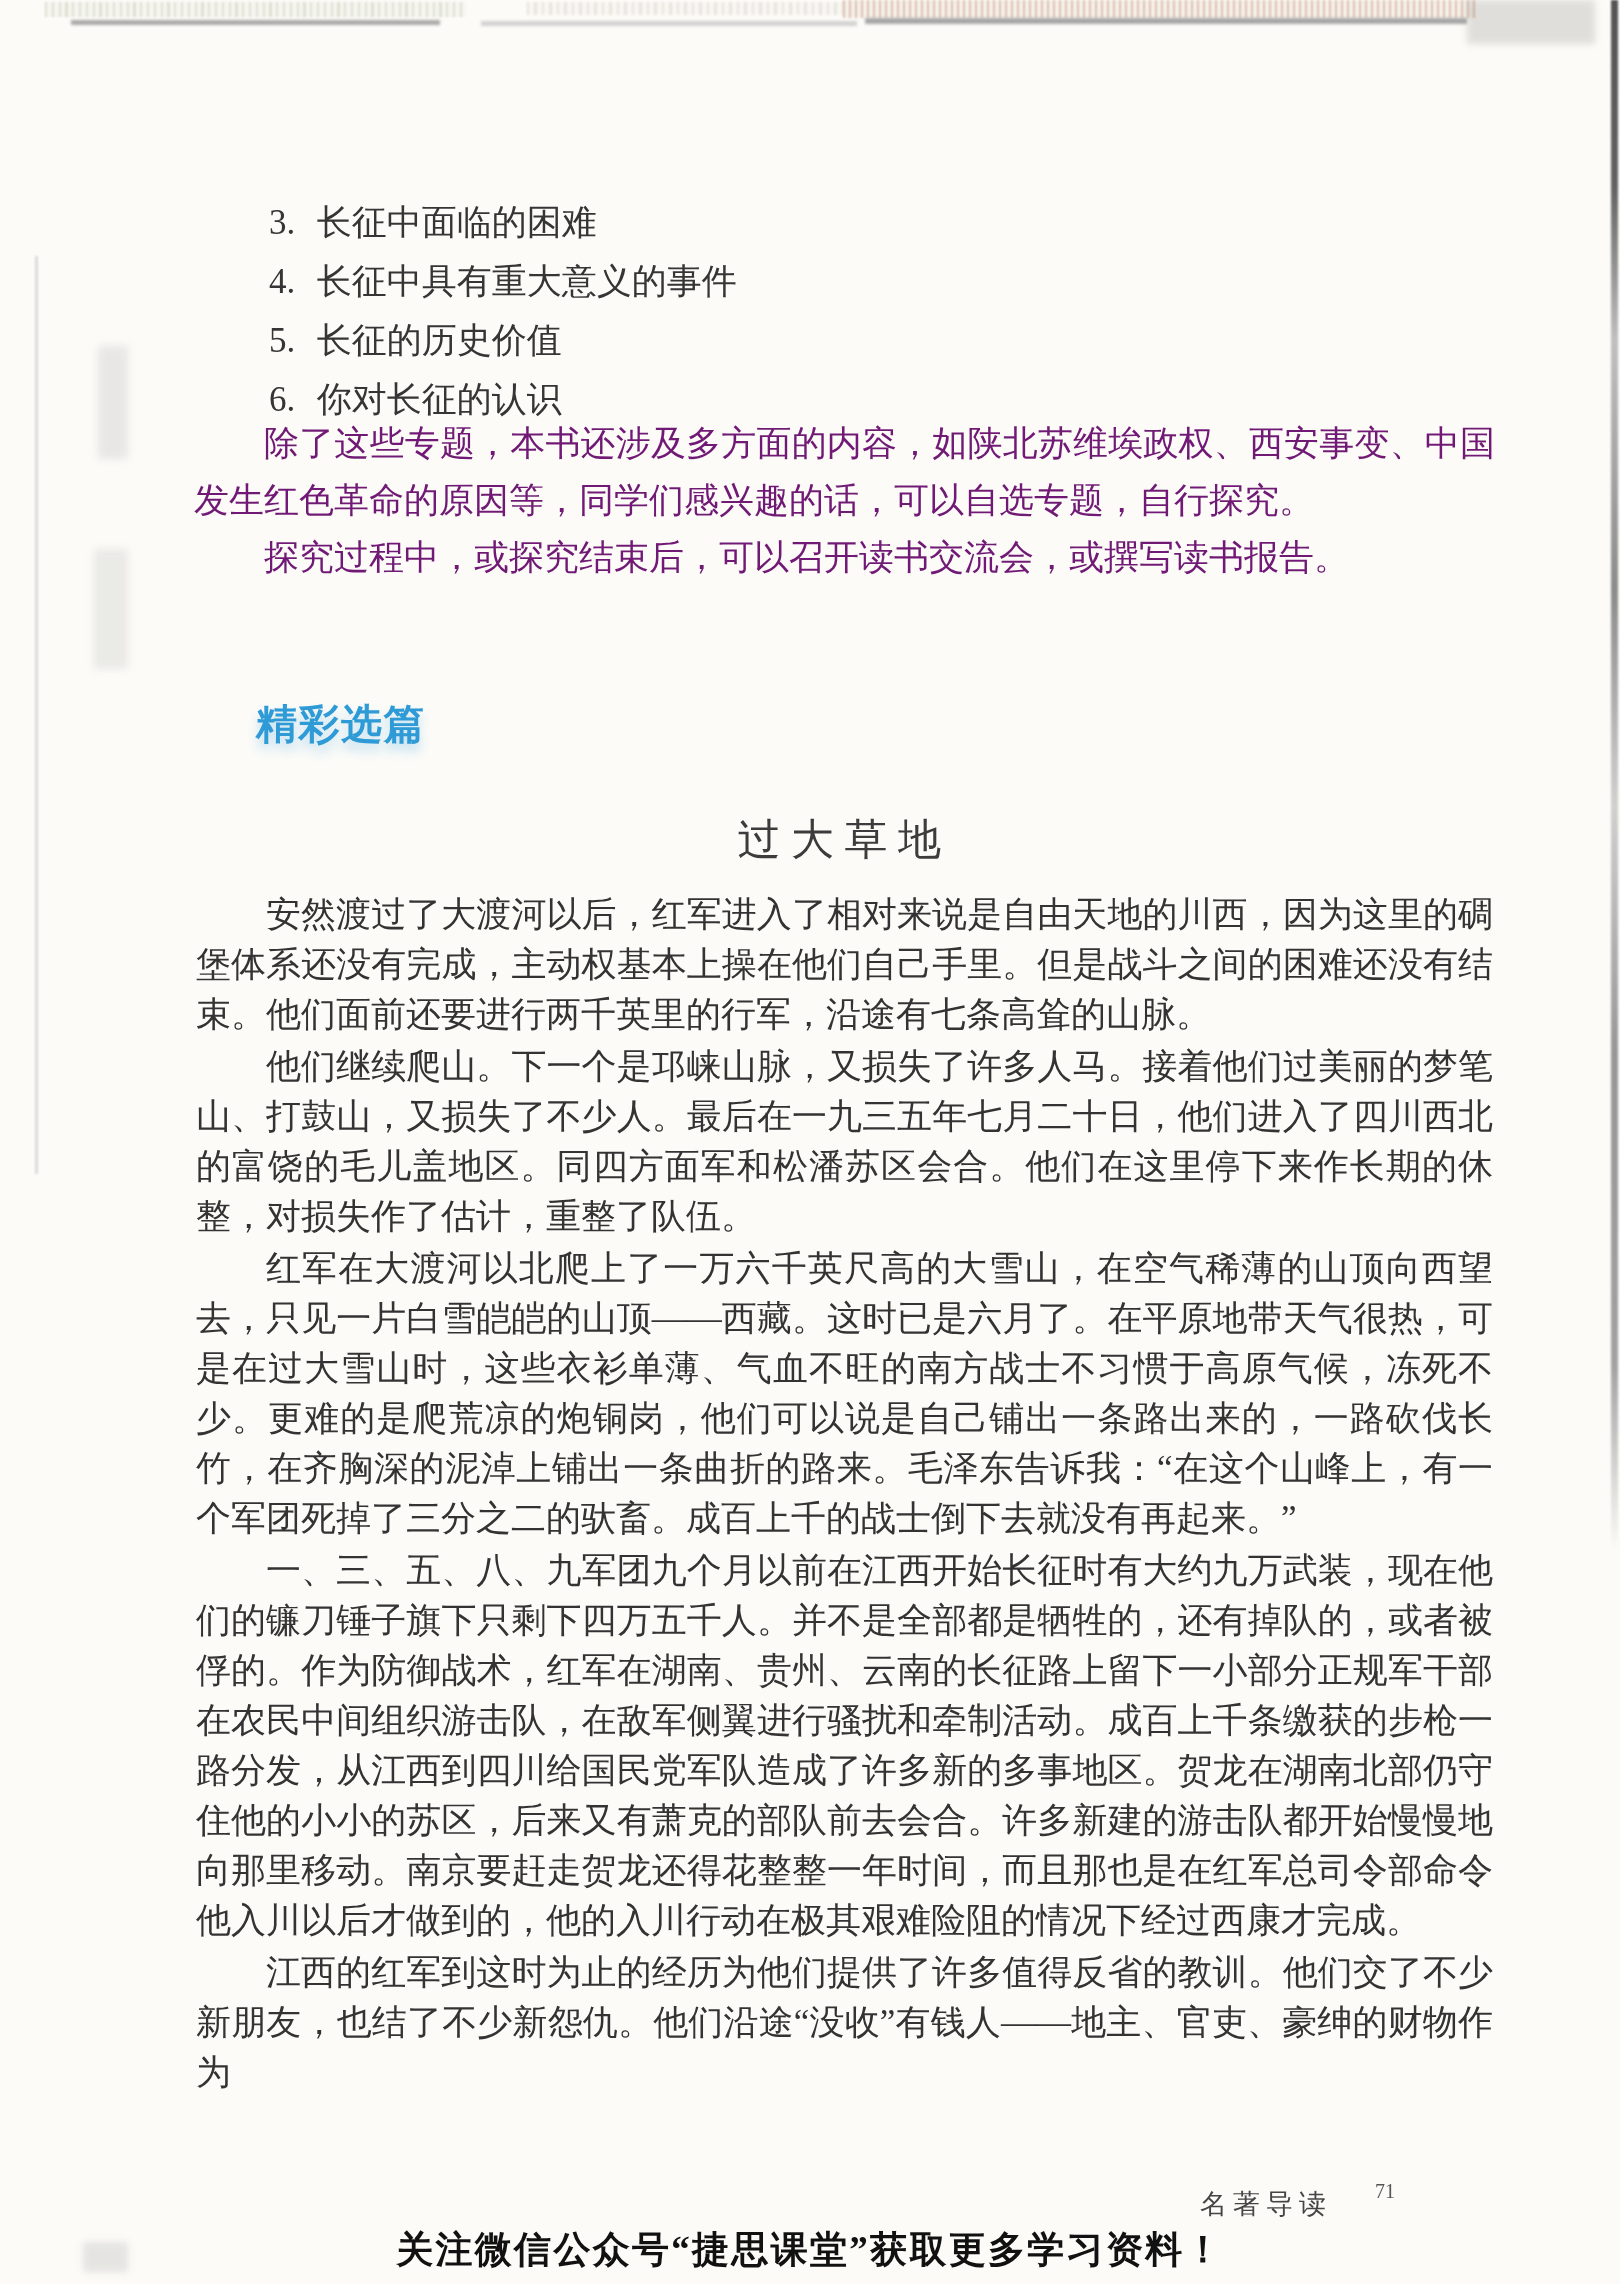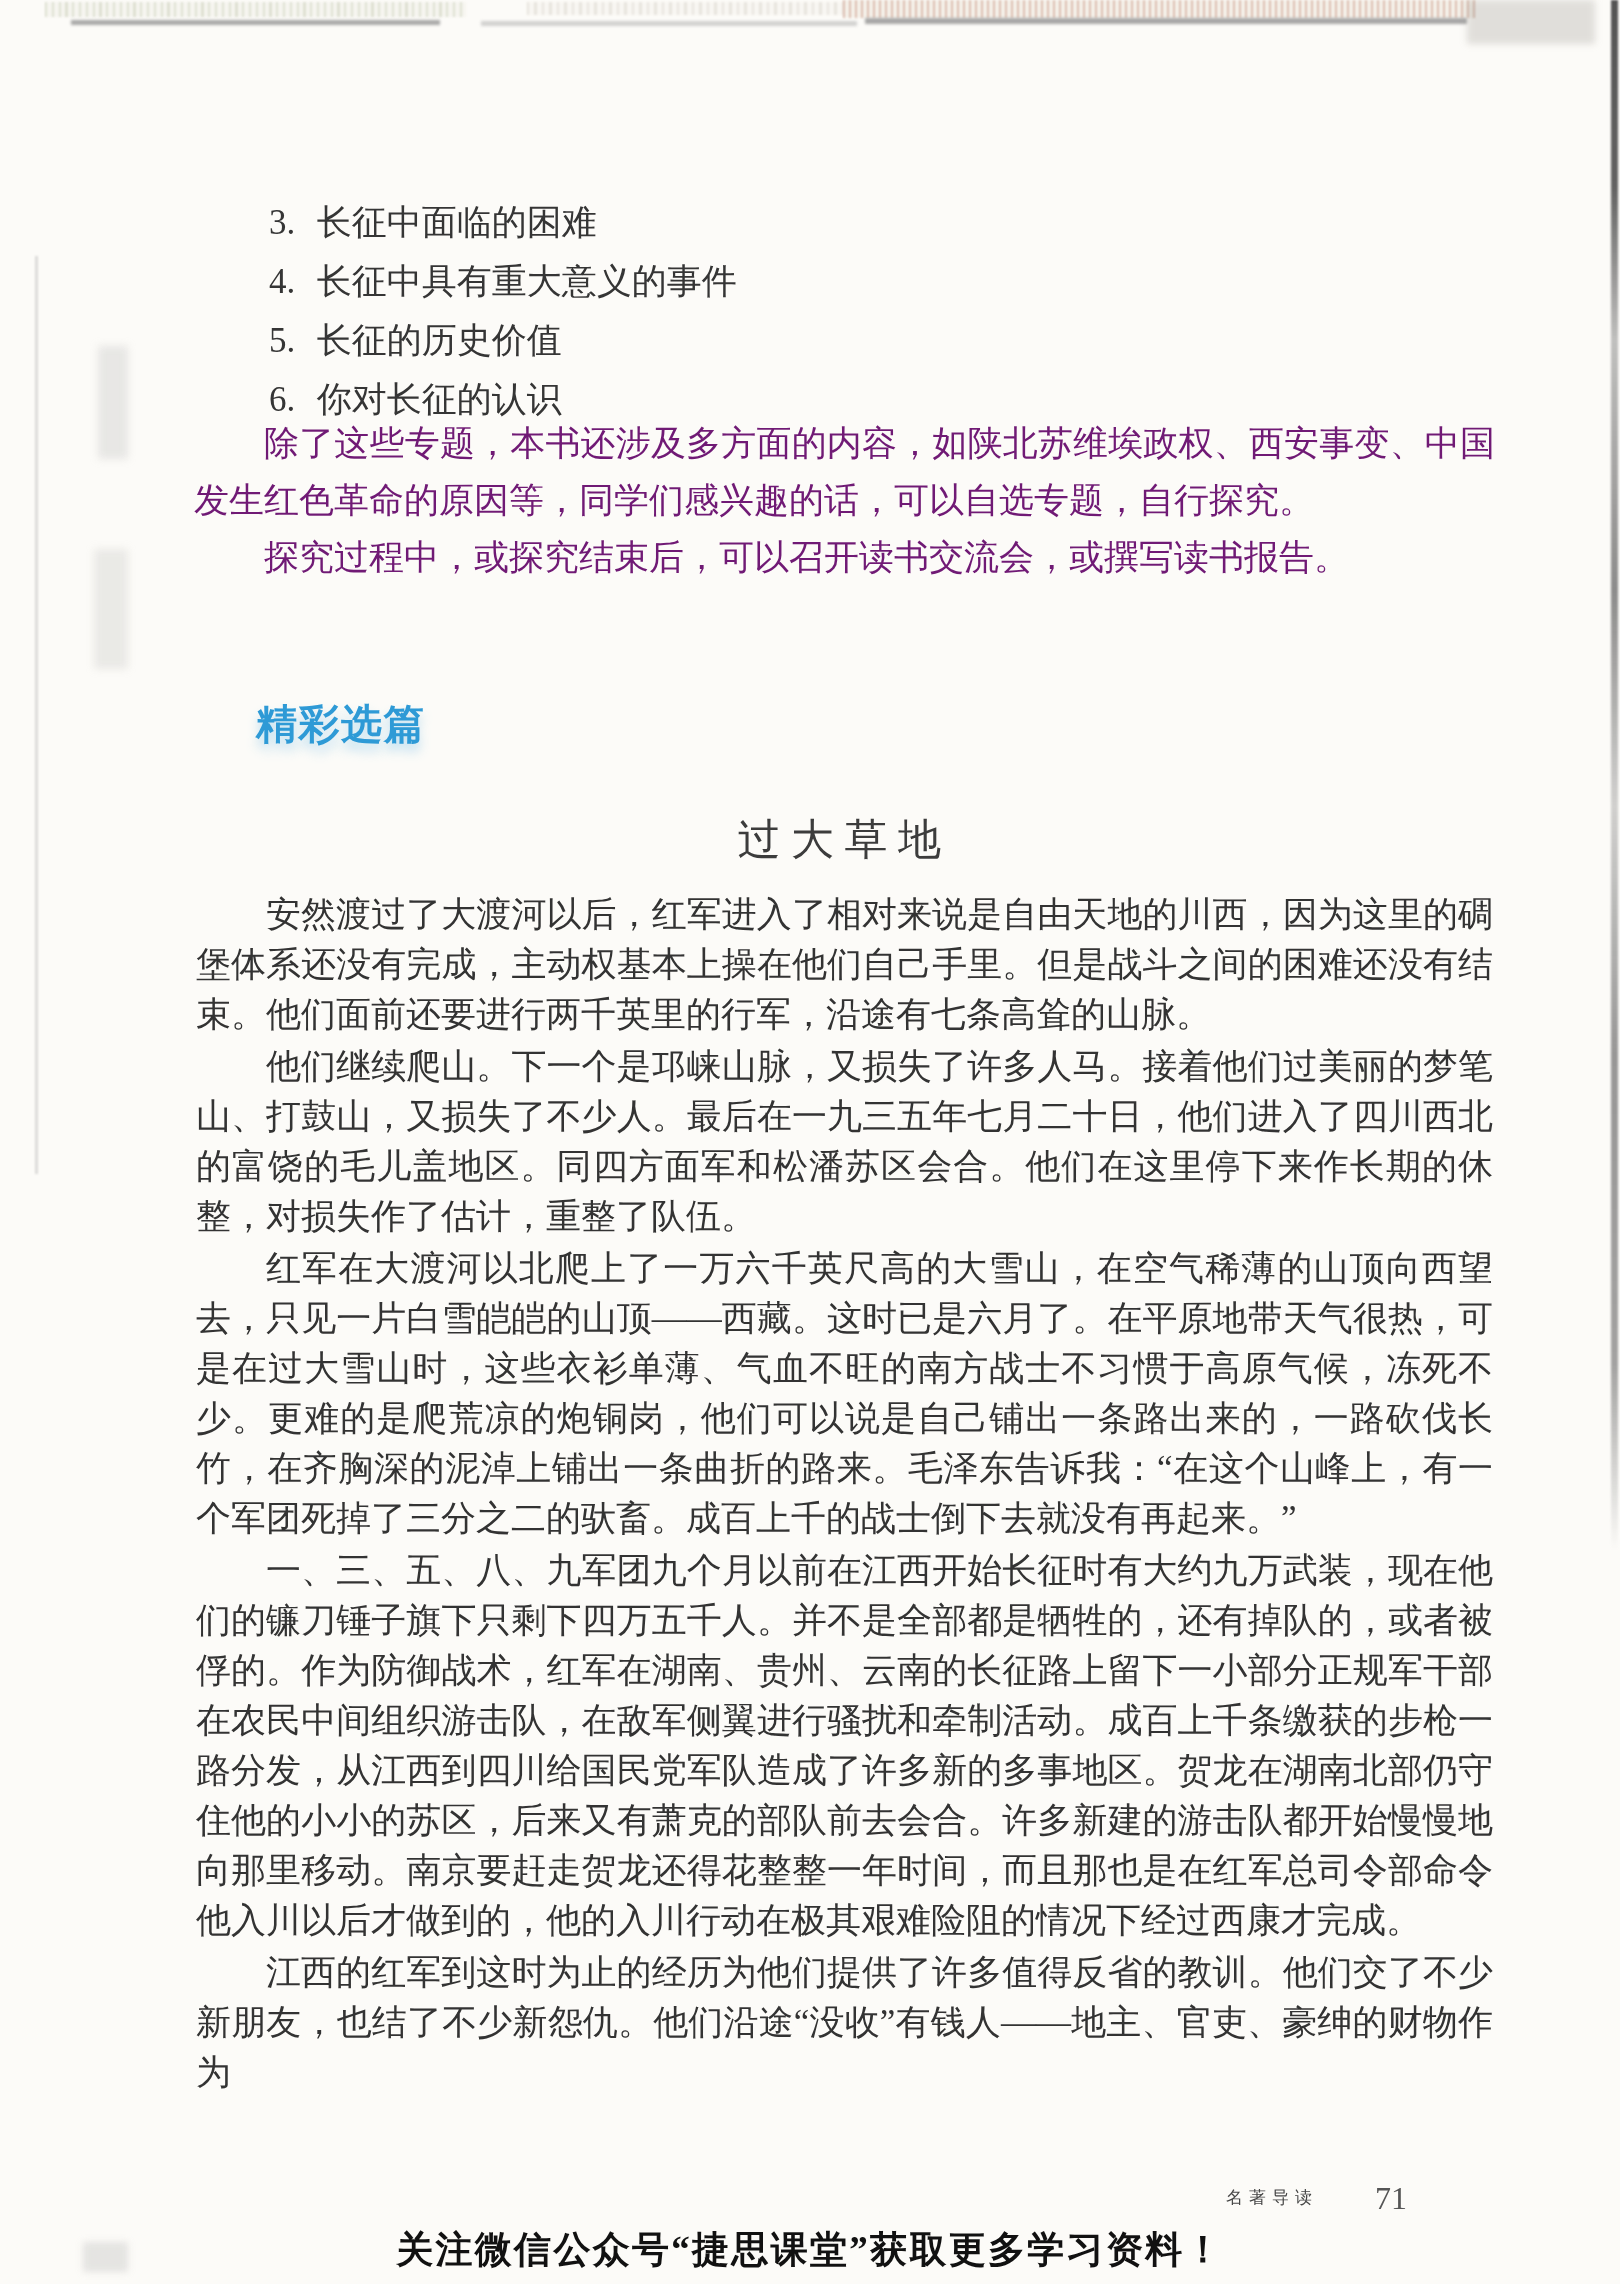--- a/index.html
+++ b/index.html
@@ -82,26 +82,26 @@
     font-size:35px;line-height:50px;color:#333;
     text-align:justify;
   }
   .article-body p{margin:2px;text-indent:2em;}
 
   .footer{
     position:absolute;left:0;top:2180px;width:1620px;height:45px;
     color:#454545;
   }
   .footer .section-name{
-    position:absolute;left:1226px;top:6px;
-    font-size:17px;letter-spacing:6px;
+    position:absolute;left:1200px;top:6px;
+    font-size:27px;letter-spacing:6px;
   }
   .footer .page-number{
     position:absolute;left:1375px;top:0;
-    font-size:32px;color:#555;
+    font-size:20px;color:#555;
     font-family:"Liberation Serif","DejaVu Serif",serif;
   }
   .banner{
     position:absolute;left:0;top:2225px;width:1620px;
     text-align:center;
     font-size:37px;font-weight:600;color:#111;
     letter-spacing:2.3px;
   }
 </style>
 </head>

